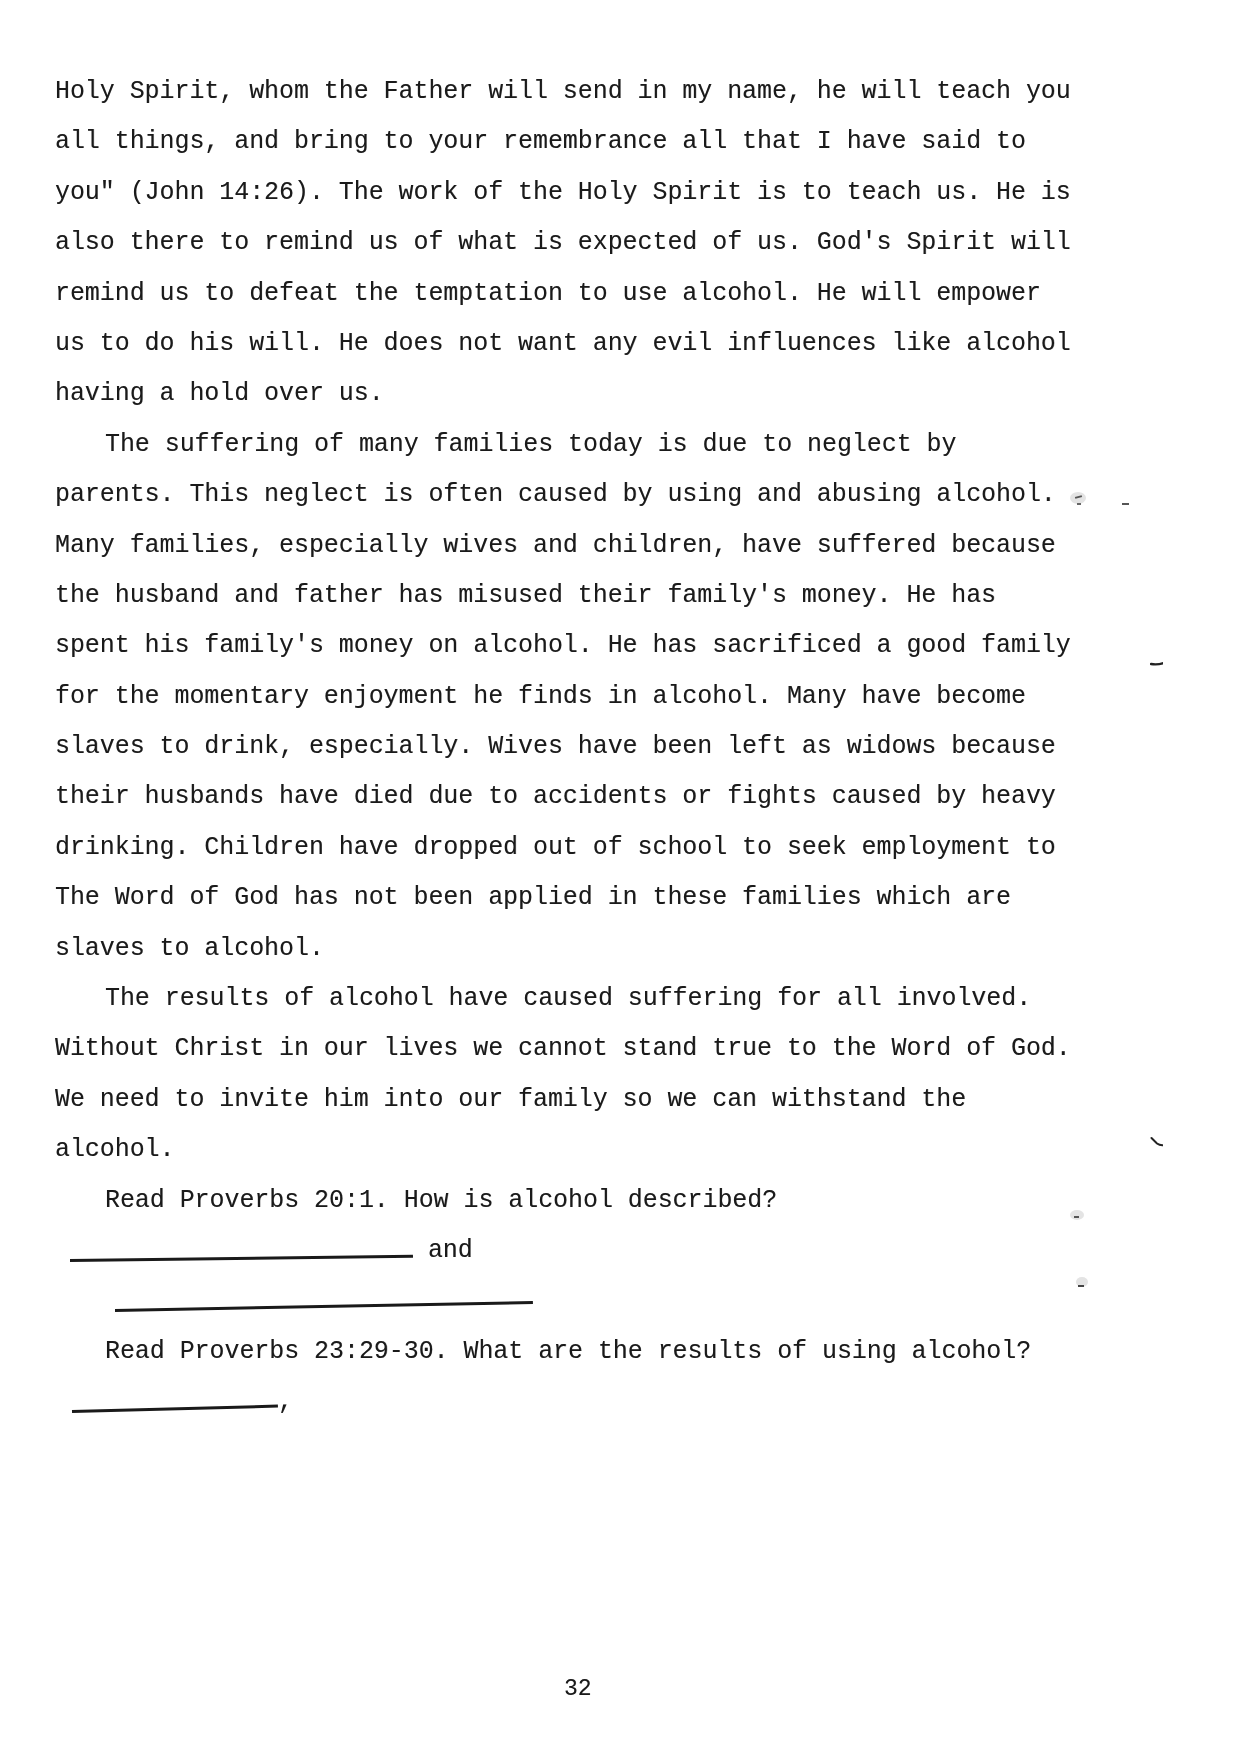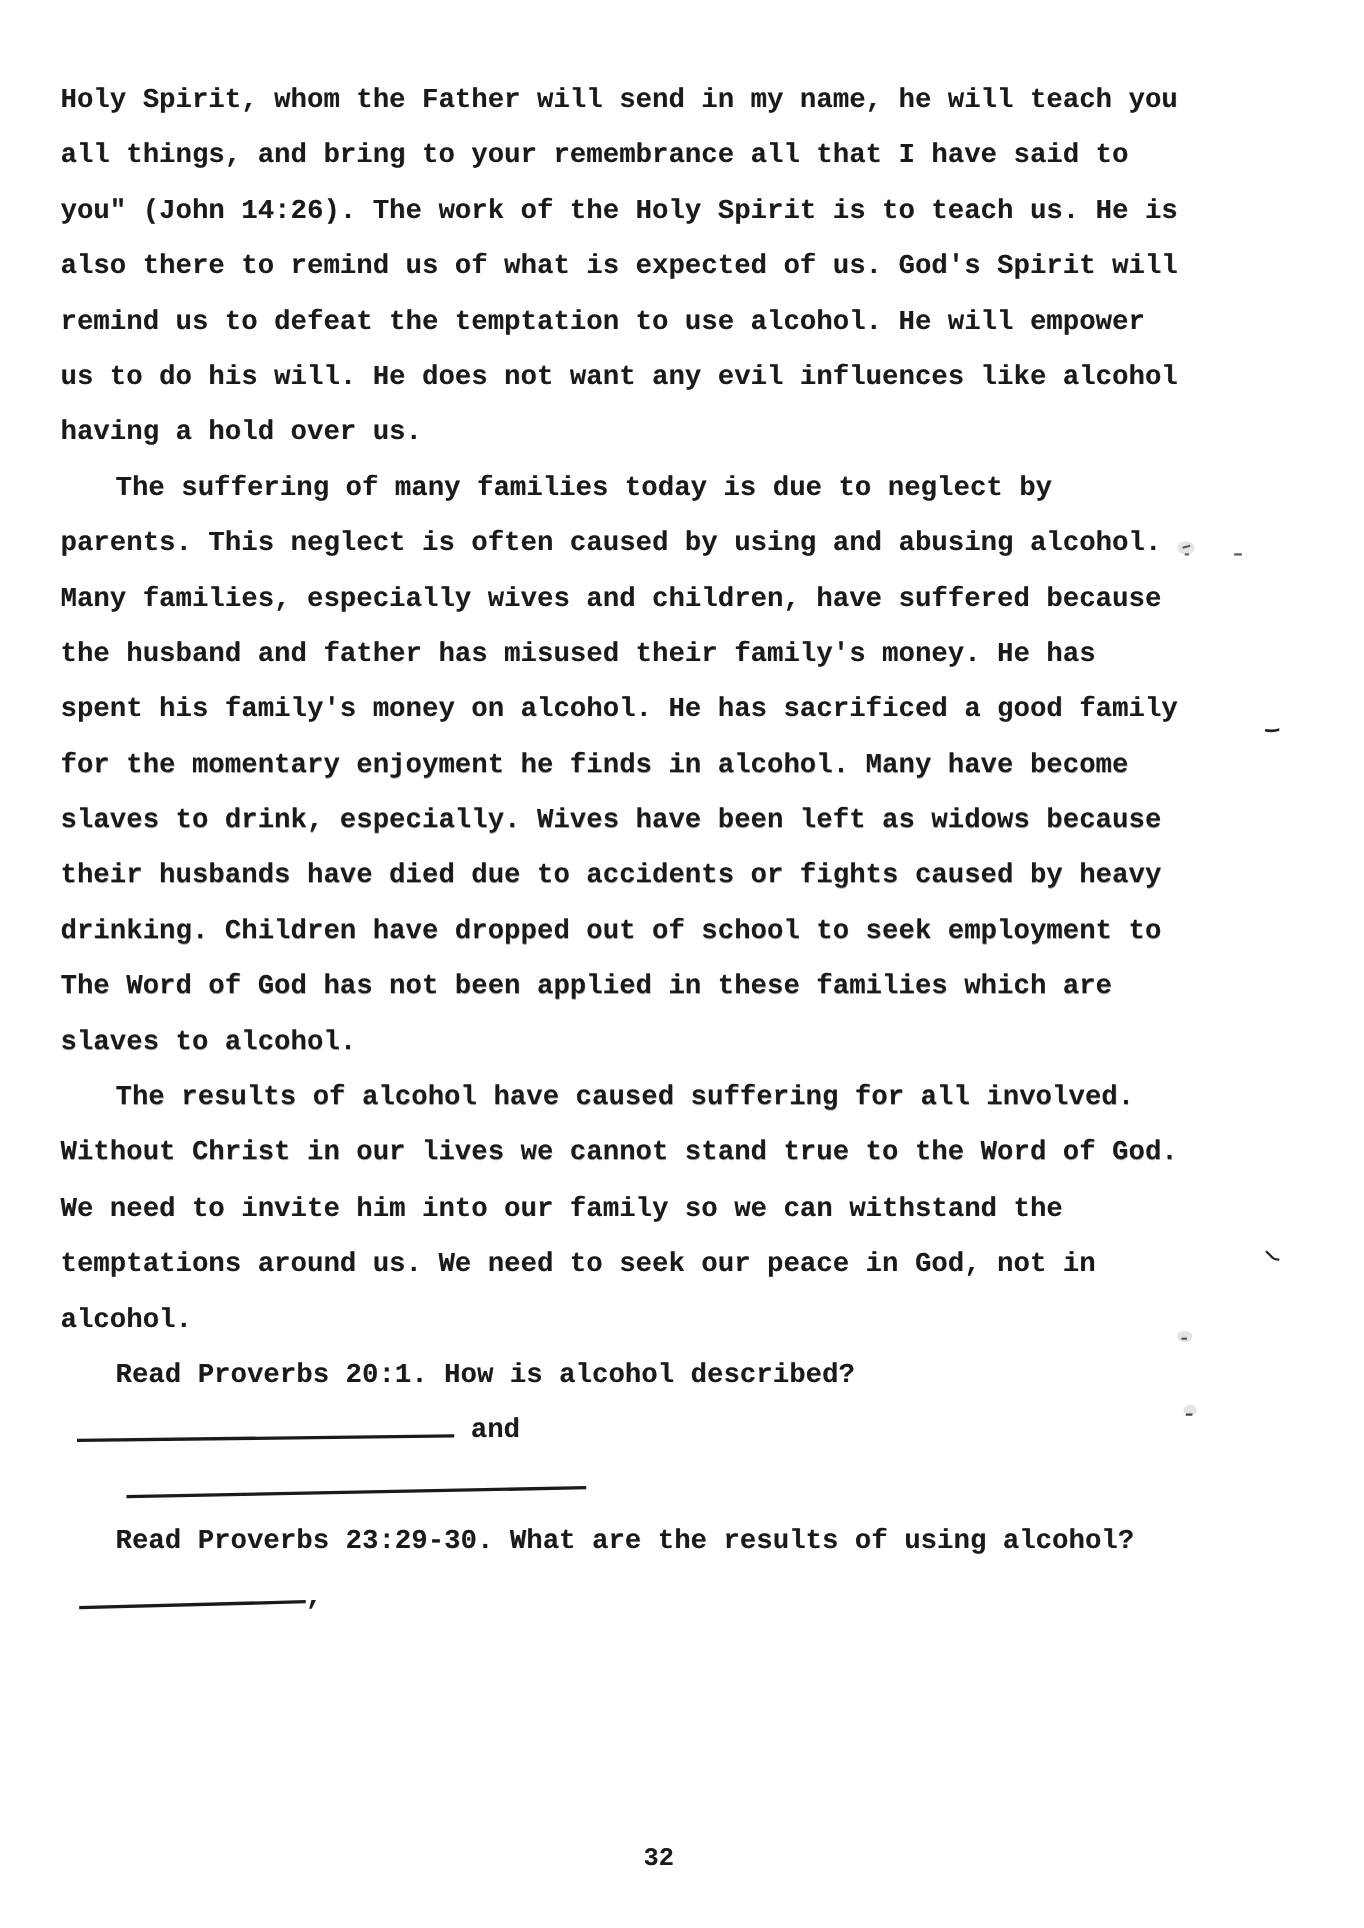--- a/index.html
+++ b/index.html
@@ -7,21 +7,21 @@
     padding: 0;
     background: #ffffff;
   }
   .page {
     position: relative;
     width: 1163px;
     height: 1753px;
     background: #ffffff;
     overflow: hidden;
     font-family: "Liberation Mono", "DejaVu Sans Mono", monospace;
-    font-weight: bold;
+    font-weight: normal;
     color: #1a1a1a;
   }
   .text-block {
     position: absolute;
     left: 55px;
     top: 66px;
     width: 1140px;
     font-size: 24.9px;
     line-height: 50.4px;
     letter-spacing: 0;
@@ -38,21 +38,21 @@
     display: inline-block;
     height: 3px;
     background: #1a1a1a;
     vertical-align: baseline;
     position: relative;
     top: 5px;
     transform-origin: left center;
   }
   .page-number {
     position: absolute;
-    left: 585px;
+    left: 564px;
     top: 1676px;
     font-size: 23px;
     line-height: 26px;
     text-shadow: 0.3px 0.3px 0 rgba(0,0,0,0.35);
   }
   .speck {
     position: absolute;
     background: #555;
   }
   .blob {
@@ -84,21 +84,20 @@
       <div class="line">spent his family's money on alcohol. He has sacrificed a good family</div>
       <div class="line">for the momentary enjoyment he finds in alcohol. Many have become</div>
       <div class="line">slaves to drink, especially. Wives have been left as widows because</div>
       <div class="line">their husbands have died due to accidents or fights caused by heavy</div>
       <div class="line">drinking. Children have dropped out of school to seek employment to</div>
       <div class="line">The Word of God has not been applied in these families which are</div>
       <div class="line">slaves to alcohol.</div>
       <div class="line indent1">The results of alcohol have caused suffering for all involved.</div>
       <div class="line">Without Christ in our lives we cannot stand true to the Word of God.</div>
       <div class="line">We need to invite him into our family so we can withstand the</div>
-      <div class="line">temptations around us. We need to seek our peace in God, not in</div>
       <div class="line">alcohol.</div>
       <div class="line indent1">Read Proverbs 20:1. How is alcohol described?</div>
       <div class="line"><span class="rule" style="margin-left: 15px; width: 343px; transform: rotate(-0.7deg);"></span><span> and</span></div>
       <div class="line"><span class="rule" style="margin-left: 60px; width: 418px; transform: rotate(-1.1deg);"></span></div>
       <div class="line indent1">Read Proverbs 23:29-30. What are the results of using alcohol?</div>
       <div class="line"><span class="rule" style="margin-left: 17px; width: 206px; transform: rotate(-1.5deg);"></span><span>,</span></div>
     </div>
 
   <div class="page-number">32</div>
 

